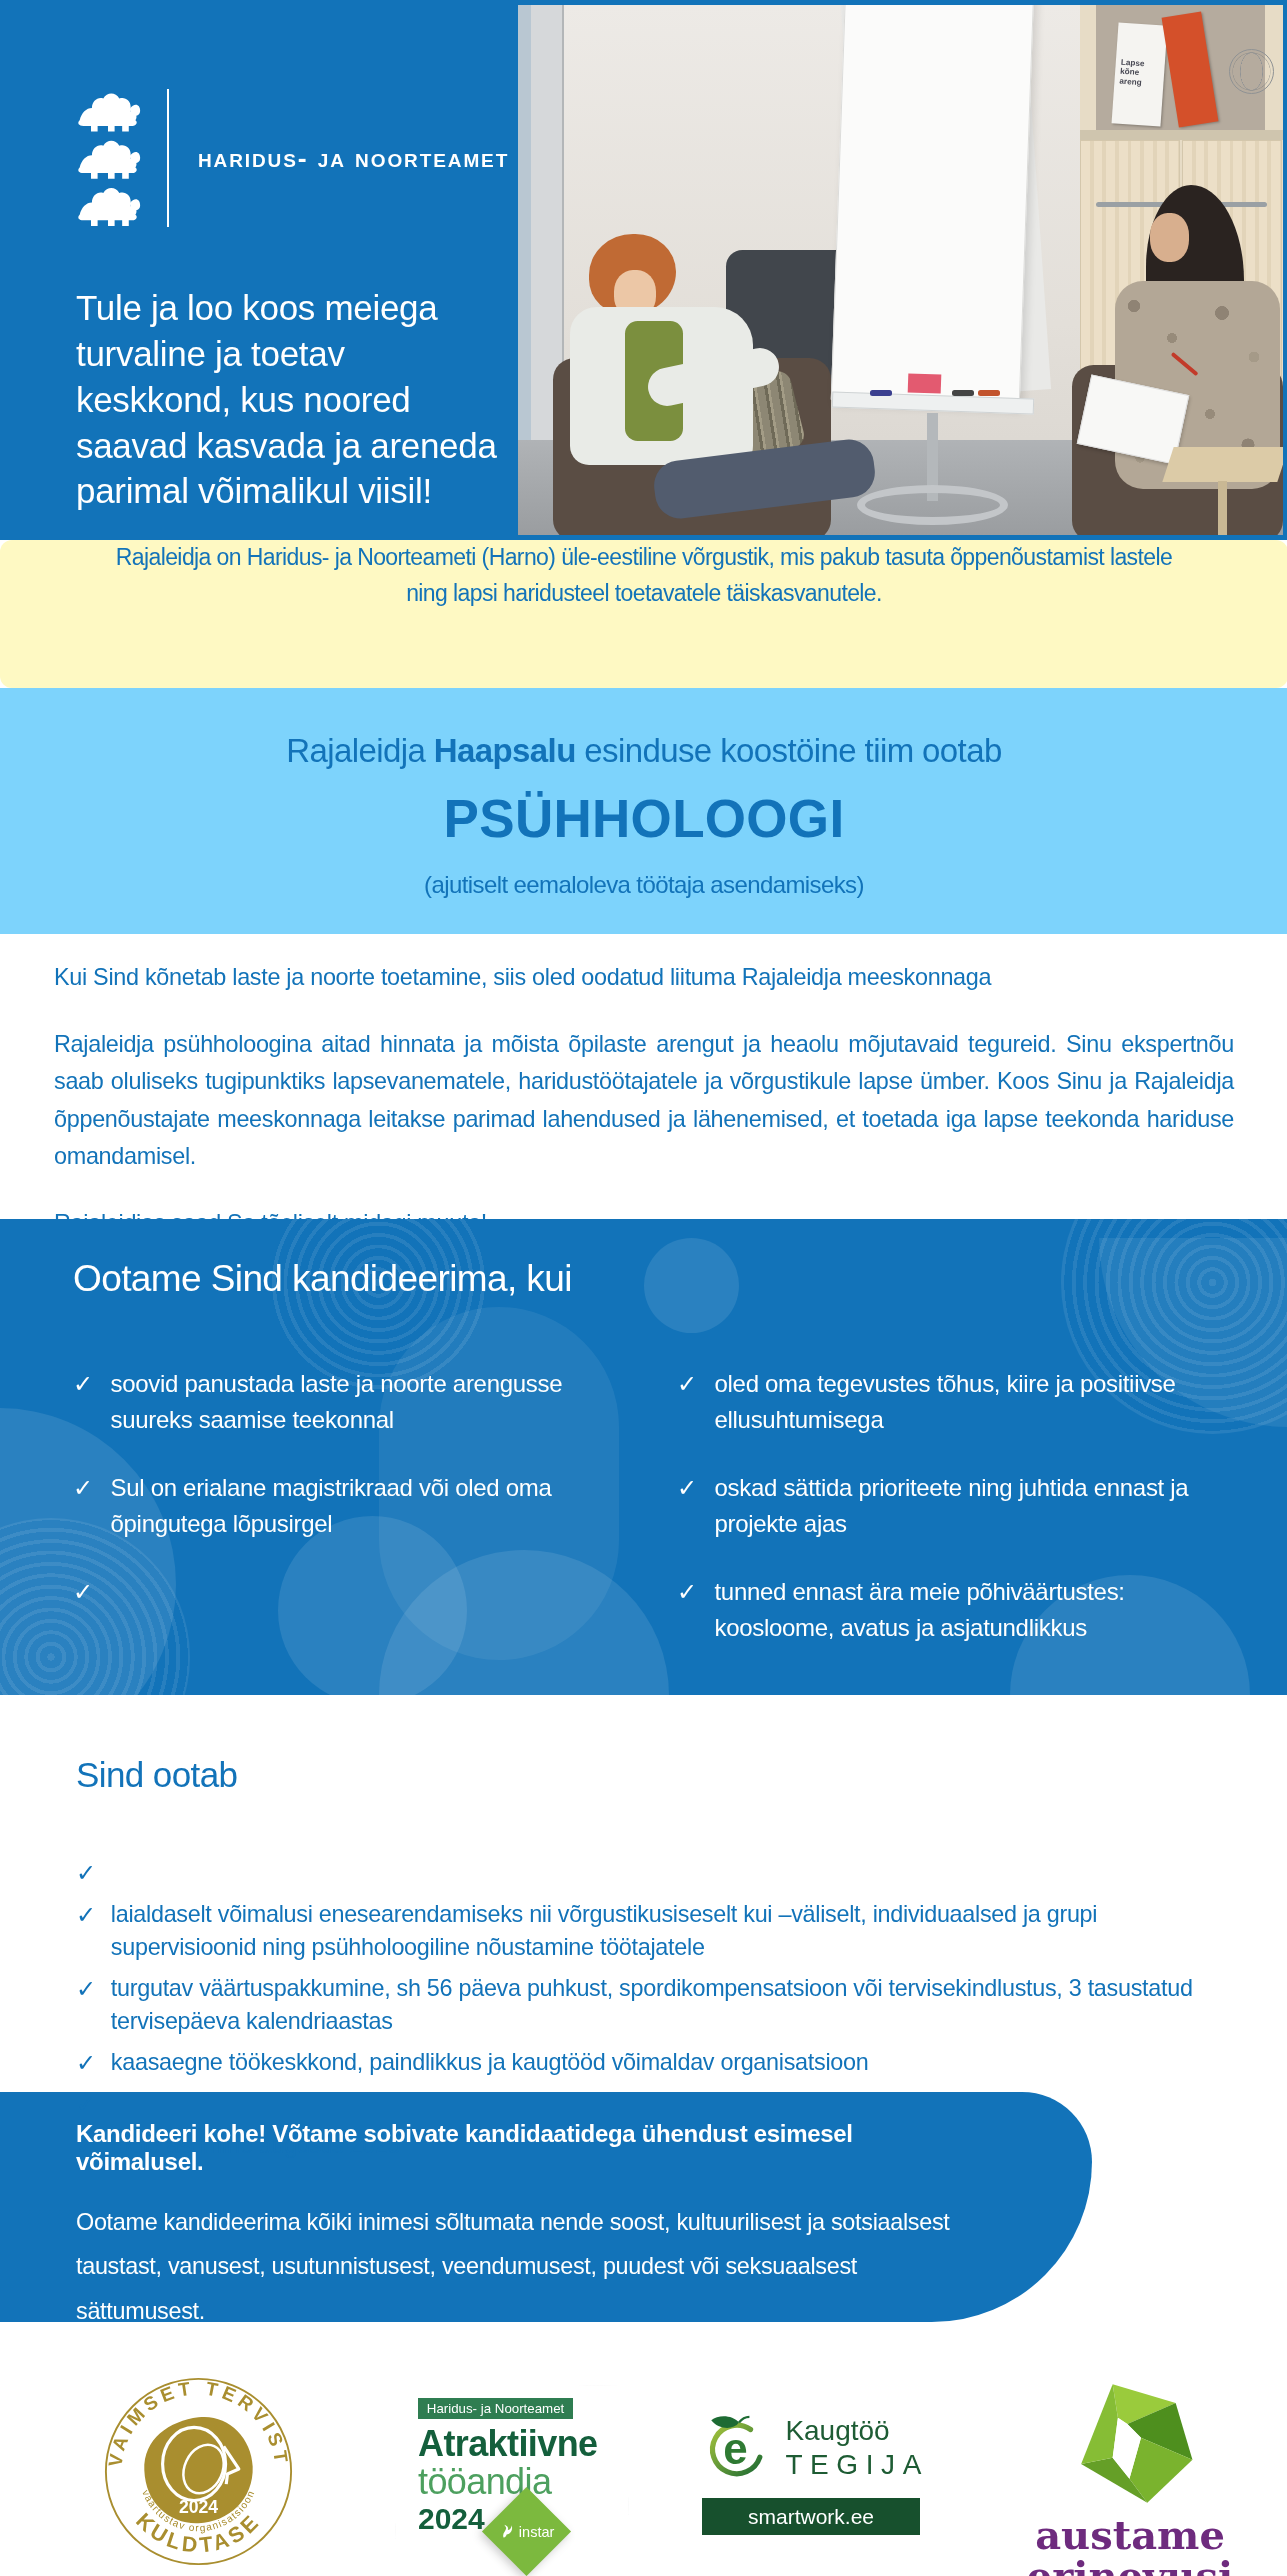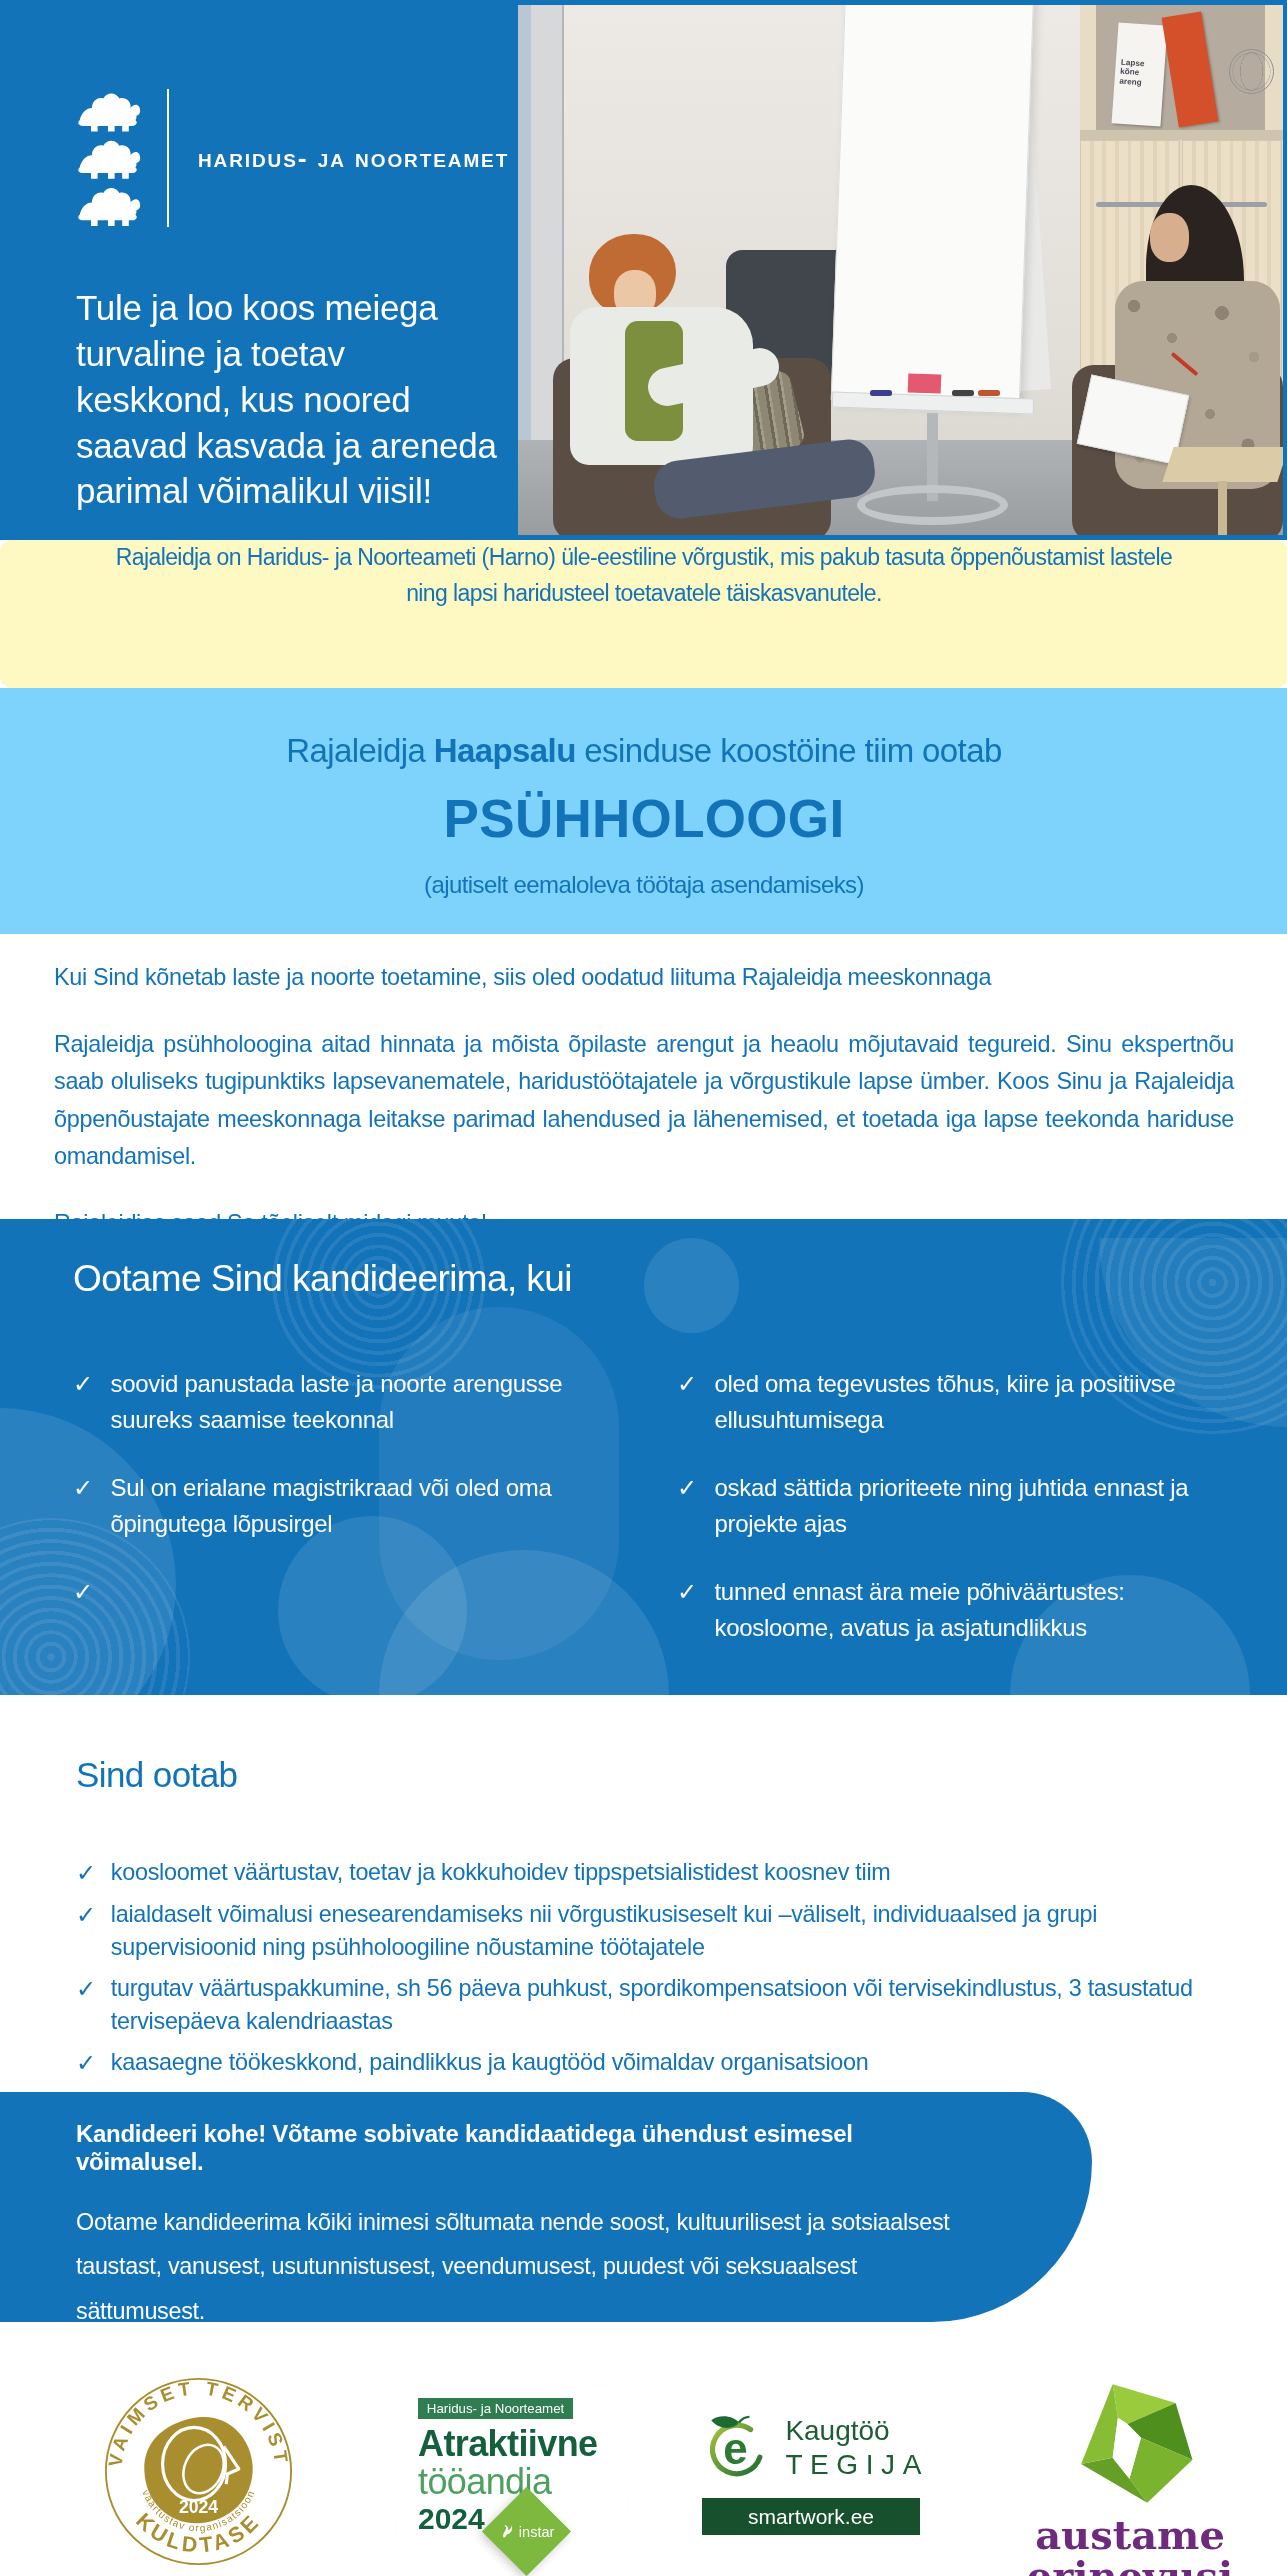--- a/index.html
+++ b/index.html
@@ -275,21 +275,20 @@
           </li>
       </ul>
     </div>
   </div>
 
   <div class="offers">
     <h2>Sind ootab</h2>
     <ul class="blist">
       <li>
           <span class="chk">✓</span>
-          <span>koosloomet väärtustav, toetav ja kokkuhoidev tippspetsialistidest koosnev tiim</span>
         </li>
       <li>
           <span class="chk">✓</span>
           <span>laialdaselt võimalusi enesearendamiseks nii võrgustikusiseselt kui –väliselt, individuaalsed ja grupi supervisioonid ning psühholoogiline nõustamine töötajatele</span>
         </li>
       <li>
           <span class="chk">✓</span>
           <span>turgutav väärtuspakkumine, sh 56 päeva puhkust, spordikompensatsioon või tervisekindlustus,  3 tasustatud tervisepäeva kalendriaastas</span>
         </li>
       <li>

